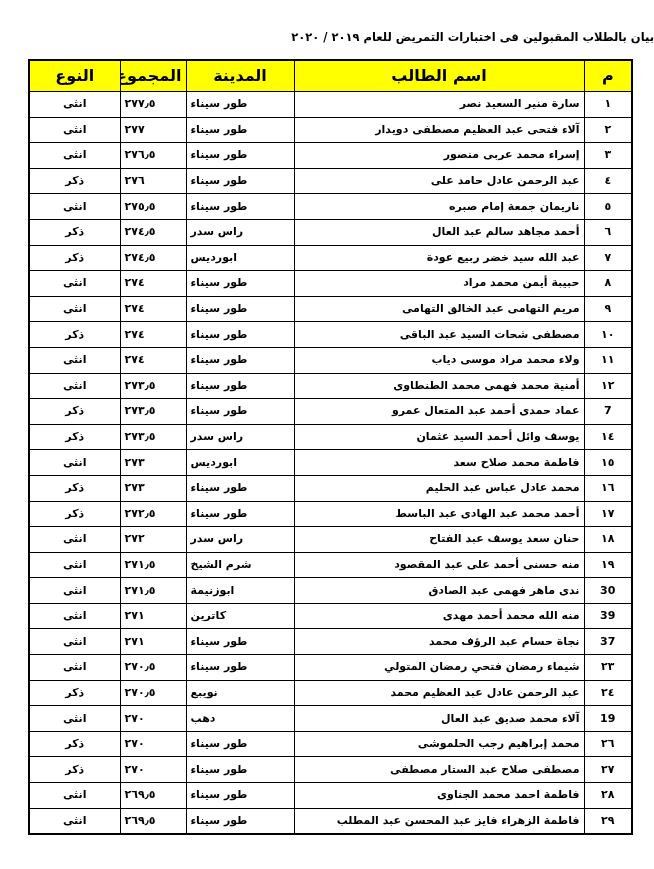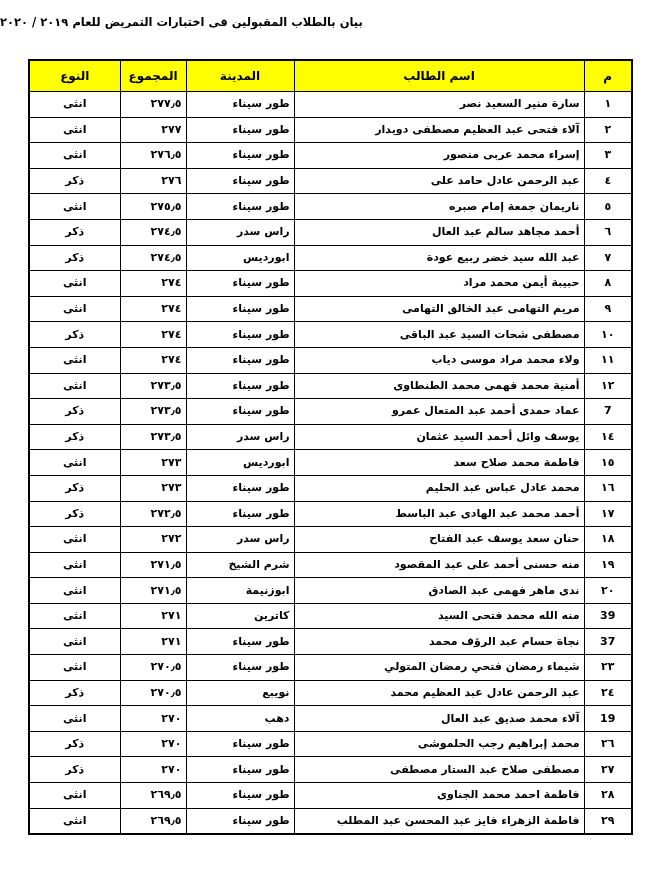--- a/index.html
+++ b/index.html
@@ -16,24 +16,24 @@
   }
   .page {
     position: relative;
     width: 654px;
     height: 869px;
     background: #ffffff;
     box-sizing: border-box;
   }
   .doc-title {
     position: absolute;
-    top: 14px;
+    top: 29px;
     left: 0;
     width: 654px;
-    text-align: left;
+    text-align: right;
     font-size: 11.5px;
     font-weight: bold;
     letter-spacing: 0px;
     line-height: 16px;
     direction: rtl;
     white-space: nowrap;
   }
   .table-wrap {
     position: absolute;
     top: 59px;
@@ -55,32 +55,32 @@
     height: 24.6px;
     padding: 0 4px;
     line-height: 14px;
     white-space: nowrap;
     overflow: hidden;
   }
   table.roster thead th {
     background: #FFFF00;
     height: 30px;
     text-align: center;
-    font-size: 12px;
+    font-size: 16px;
   }
   col.c-no    { width: 48px; }
   col.c-name  { width: 290px; }
   col.c-city  { width: 108px; }
   col.c-total { width: 66px; }
   col.c-type  { width: 91px; }
 
   td.no    { text-align: center; }
   td.name  { padding-right: 6px; }
-  td.city  { text-align: right; margin-left: 43px; }
-  td.total { text-align: right; }
+  td.city  { text-align: left; margin-left: 43px; }
+  td.total { text-align: left; }
   td.type  { text-align: center; }
 </style>
 </head>
 <body>
 
 <div class="page">
 
   <div class="doc-title">بيان بالطلاب المقبولين فى اختبارات التمريض للعام ٢٠١٩ / ٢٠٢٠</div>
 
   <div class="table-wrap">
@@ -229,29 +229,29 @@
             <td class="type">انثى</td>
           </tr>
           <tr>
             <td class="no">١٩</td>
             <td class="name">منه حسنى أحمد على عبد المقصود</td>
             <td class="city">شرم الشيخ</td>
             <td class="total">٢٧١٫٥</td>
             <td class="type">انثى</td>
           </tr>
           <tr>
-            <td class="no">٢٠</td>
+            <td class="no">30</td>
             <td class="name">ندى ماهر فهمى عبد الصادق</td>
             <td class="city">ابوزنيمة</td>
             <td class="total">٢٧١٫٥</td>
             <td class="type">انثى</td>
           </tr>
           <tr>
             <td class="no">39</td>
-            <td class="name">منه الله محمد فتحى السيد</td>
+            <td class="name">منه الله محمد أحمد مهدى</td>
             <td class="city">كاترين</td>
             <td class="total">٢٧١</td>
             <td class="type">انثى</td>
           </tr>
           <tr>
             <td class="no">37</td>
             <td class="name">نجاة حسام عبد الرؤف محمد</td>
             <td class="city">طور سيناء</td>
             <td class="total">٢٧١</td>
             <td class="type">انثى</td>

